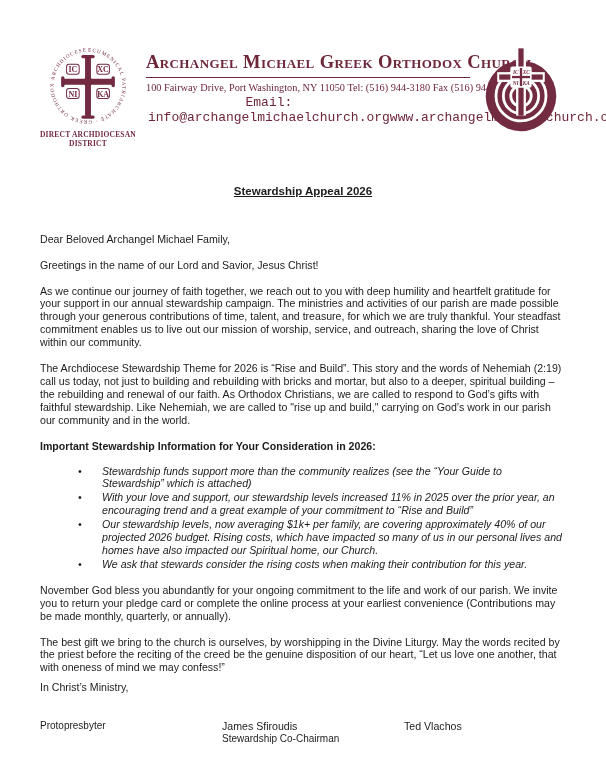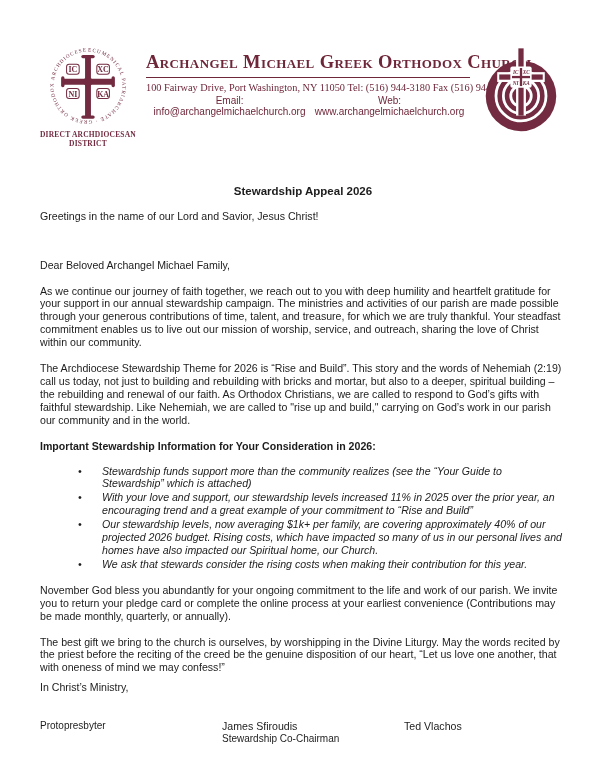--- a/index.html
+++ b/index.html
@@ -30,27 +30,27 @@
     font-size:18.5px;font-weight:600;color:#6e2639;
     letter-spacing:.4px;white-space:nowrap;
     padding-bottom:4px;border-bottom:1.6px solid #6e2639;
   }
   .addr-line{
     font-family:"Liberation Serif","DejaVu Serif",serif;
     font-size:10.3px;color:#6e2639;margin-top:4px;white-space:nowrap;
   }
   .addr-line2{
     display:flex;justify-content:space-between;
-    font-family:Liberation Sans, sans-serif;
-    font-size:10px;color:#6e2639;margin-top:2px;padding:0 2px;
+    font-family:Liberation Mono, monospace;
+    font-size:13px;color:#6e2639;margin-top:2px;padding:0 2px;
   }
   .emblem-block{width:86px;flex:0 0 86px;padding-top:4px;}
   
   .letter-title{
-    text-align:center;font-weight:bold;
+    text-align:center;font-weight:bold;text-decoration:underline;
     font-size:11.5px;margin-top:36px;
   }
   .body-text{font-size:10.6px;line-height:12.9px;}
   .para{margin:13px 0 0 0;}
   .salutation{margin-top:36px;}
   .bullets-heading{font-weight:bold;margin-top:13px;}
   ul.bullet-list{
     margin:12px 0 0 0;padding:0 0 0 62px;list-style:none;font-style:italic;
   }
   ul.bullet-list li{
@@ -142,22 +142,22 @@
           <text x="43.5" y="44.5">NI</text>
           <text x="56.5" y="44.5">KA</text>
         </g>
       </svg>
     </div>
   </div>
 
   <div class="letter-title">Stewardship Appeal 2026</div>
 
   <div class="body-text">
+    <p class="para salutation">Dear Beloved Archangel Michael Family,</p>
     <p class="para">Greetings in the name of our Lord and Savior, Jesus Christ!</p>
-    <p class="para salutation">Dear Beloved Archangel Michael Family,</p>
     <p class="para">As we continue our journey of faith together, we reach out to you with deep humility and heartfelt gratitude for your support in our annual stewardship campaign. The ministries and activities of our parish are made possible through your generous contributions of time, talent, and treasure, for which we are truly thankful. Your steadfast commitment enables us to live out our mission of worship, service, and outreach, sharing the love of Christ within our community.</p>
     <p class="para">The Archdiocese Stewardship Theme for 2026 is “Rise and Build”.  This story and the words of Nehemiah (2:19) call us today, not just to building and rebuilding with bricks and mortar, but also to a deeper, spiritual building – the rebuilding and renewal of our faith. As Orthodox Christians, we are called to respond to God’s gifts with faithful stewardship. Like Nehemiah, we are called to "rise up and build," carrying on God’s work in our parish our community and in the world.</p>
     <p class="para bullets-heading">Important Stewardship Information for Your Consideration in 2026:</p>
 
     <ul class="bullet-list">
       <li><span>Stewardship funds support more than the community realizes (see the “Your Guide to Stewardship” which is attached)</span></li>
       <li><span>With your love and support, our stewardship levels increased 11% in 2025 over the prior year, an encouraging trend and a great example of your commitment to “Rise and Build”</span></li>
       <li><span>Our stewardship levels, now averaging $1k+ per family, are covering approximately 40% of our projected 2026 budget. Rising costs, which have impacted so many of us in our personal lives and homes have also impacted our Spiritual home, our Church.</span></li>
       <li><span>We ask that stewards consider the rising costs when making their contribution for this year.</span></li>
     </ul>

